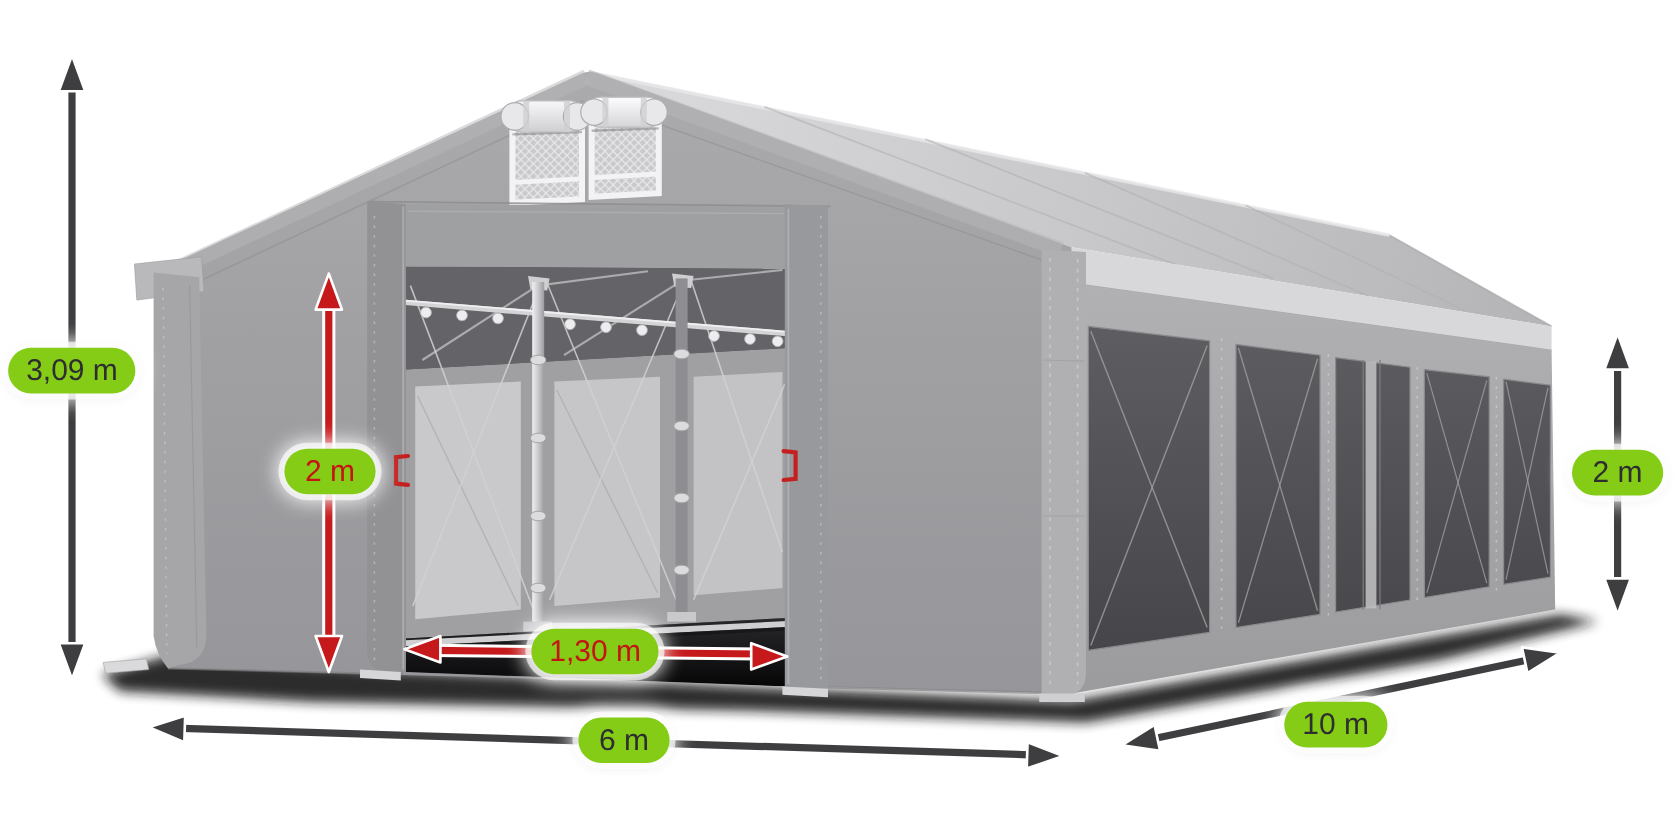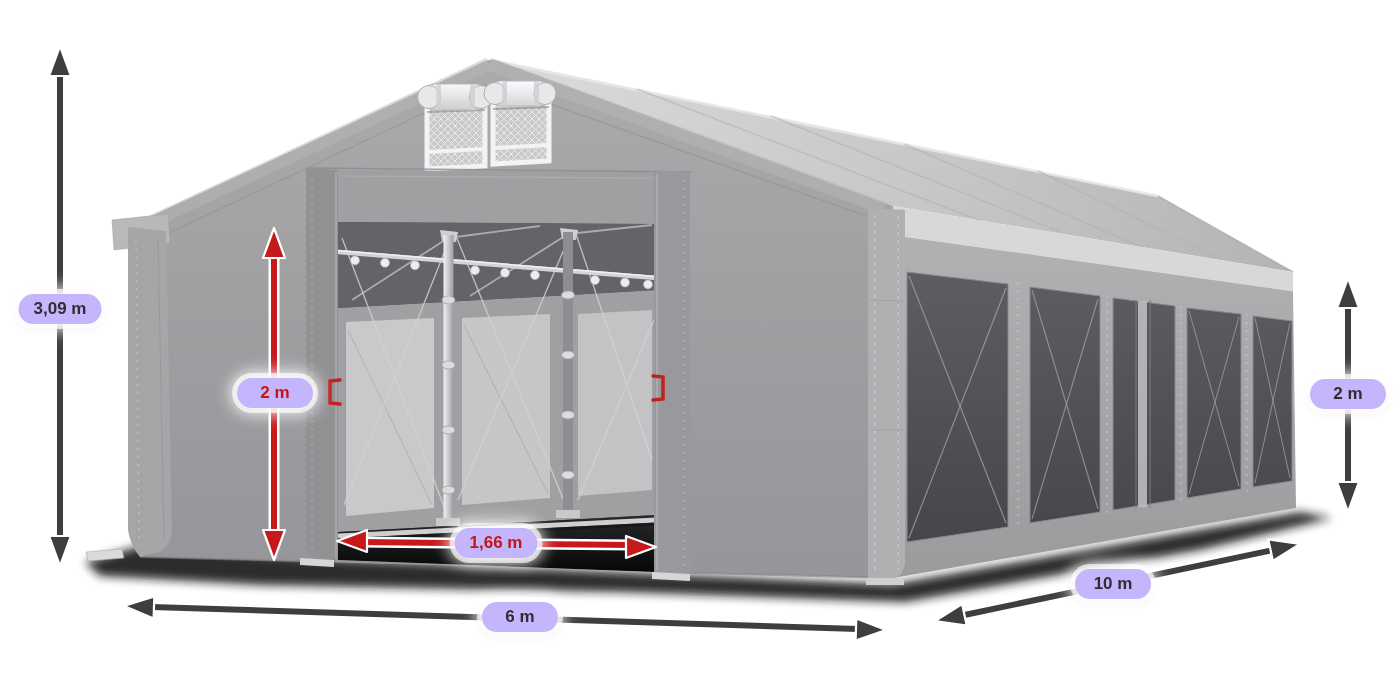--- a/index.html
+++ b/index.html
@@ -9,27 +9,27 @@
     width: 1400px; height: 700px;
     background: var(--background, #ffffff);
     overflow: hidden;
     font-family: "Liberation Sans", sans-serif;
   }
   .stage svg { position:absolute; left:0; top:0; }
 
   .dim-label {
     position: absolute;
     transform: translate(-50%,-50%);
-    background: #c4b5fd;
+    background: #84cc16;
     border-radius: 999px;
     padding: 6px 15px;
     min-width: 46px;
     text-align: center;
-    font-weight: bold;
-    font-size: 17px;
+    font-weight: normal;
+    font-size: 25px;
     line-height: 1.05;
     white-space: nowrap;
     box-shadow: 0 0 0 5px rgba(255,255,255,0.65),
                 0 0 16px 6px rgba(255,255,255,0.95),
                 0 2px 9px rgba(50,50,50,0.28);
   }
   .dim-dark { color: var(--dimension_dark, #2e2e30); }
   .dim-red  { color: var(--dimension_red, #c41414); }
 
   
@@ -308,17 +308,17 @@
   <g>
     <line class="aw" x1="1348" y1="302" x2="1348" y2="488"></line>
     <line class="ad" x1="1348" y1="302" x2="1348" y2="488"></line>
     <polygon class="hd" points="1348,278 1337,308 1359,308"></polygon>
     <polygon class="hd" points="1348,512 1337,482 1359,482"></polygon>
   </g>
 </svg>
 
   <div class="dim-label dim-dark" style="left:60px; top:309px;">3,09 m</div>
   <div class="dim-label dim-red" style="left:275px; top:393px;">2 m</div>
-  <div class="dim-label dim-red" style="left:496px; top:543px;">1,66 m</div>
+  <div class="dim-label dim-red" style="left:496px; top:543px;">1,30 m</div>
   <div class="dim-label dim-dark" style="left:520px; top:617px;">6 m</div>
-  <div class="dim-label dim-dark" style="left:1113px; top:584px;">10 m</div>
+  <div class="dim-label dim-dark" style="left:1113px; top:604px;">10 m</div>
   <div class="dim-label dim-dark" style="left:1348px; top:394px;">2 m</div>
 </div>
 
 </body></html>

